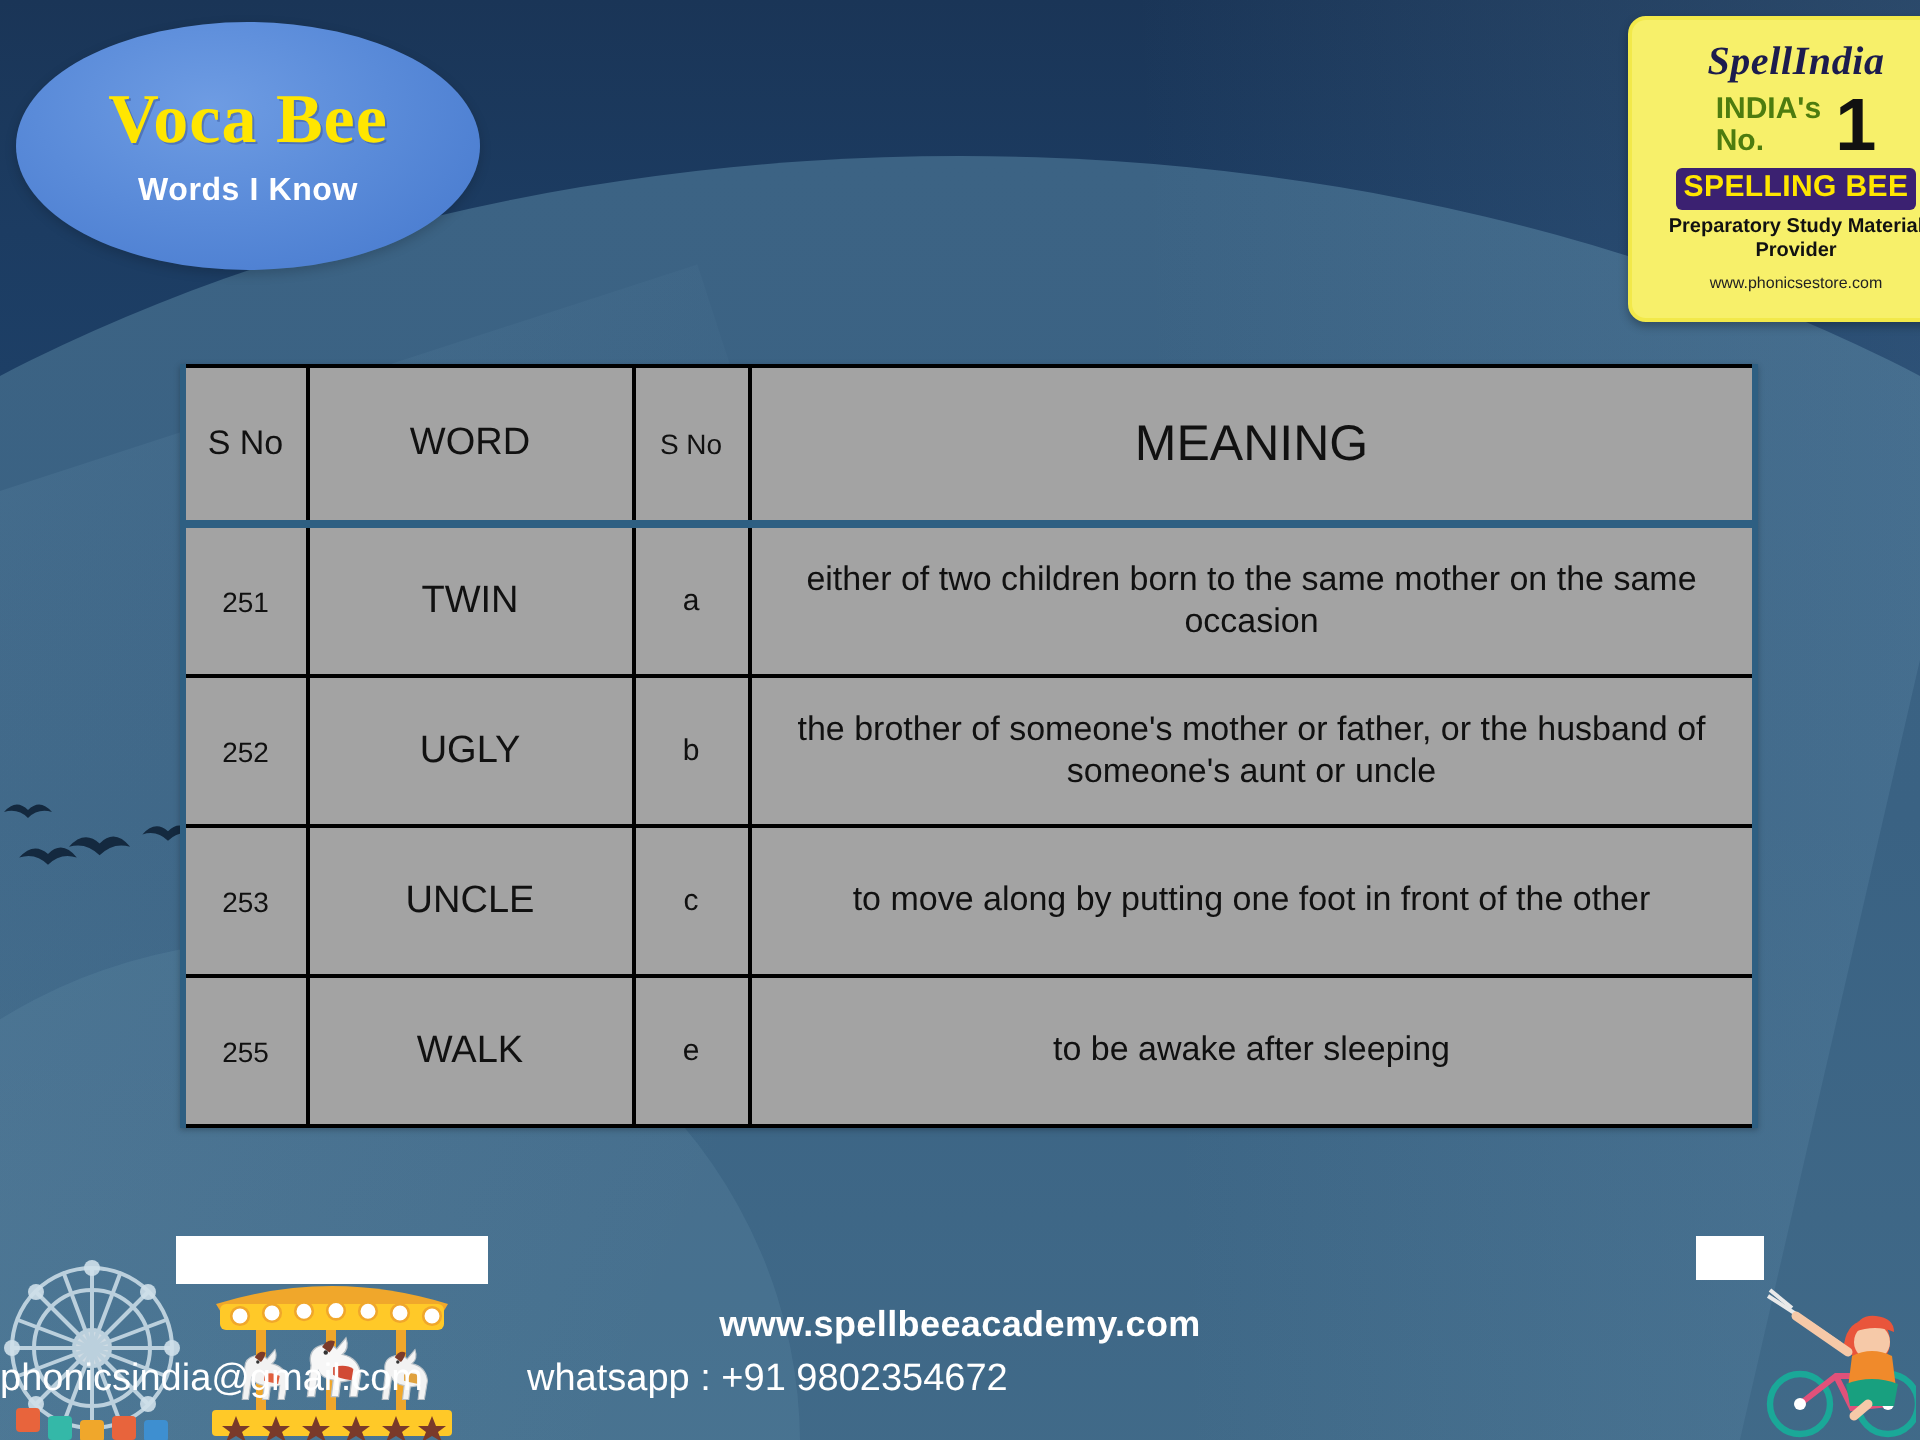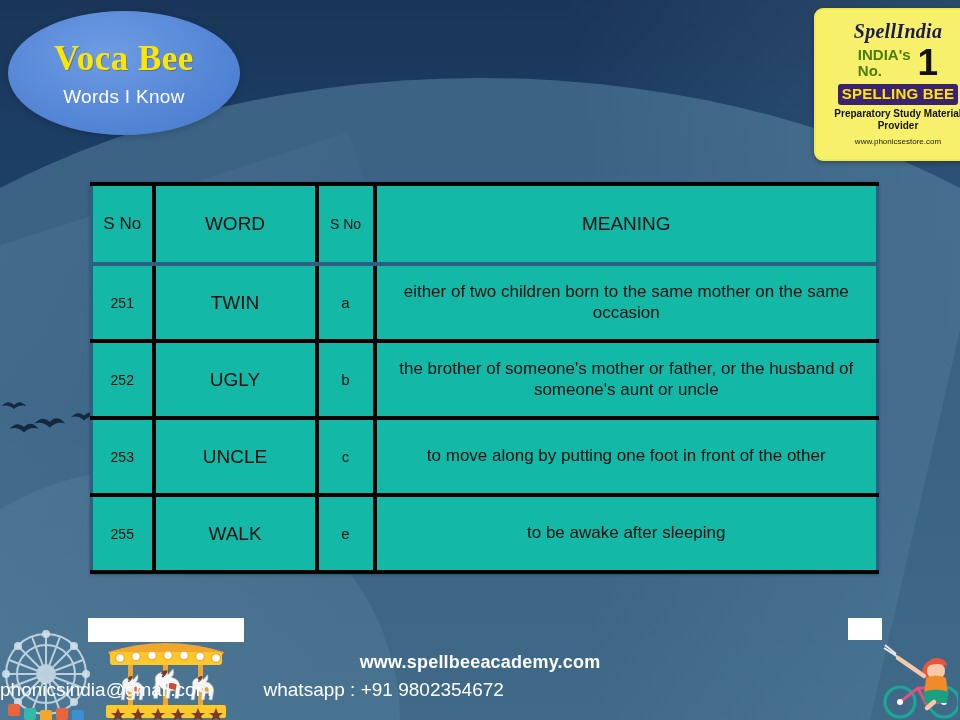--- a/index.html
+++ b/index.html
@@ -29,21 +29,21 @@
     background:rgba(132,176,200,0.13);}
 
   
   .logo{position:absolute;left:8px;top:11px;width:232px;height:124px;
     border-radius:50%;
     background:radial-gradient(ellipse at 42% 34%,#6e9ce3 0%,#5a8bd9 46%,#4e80d2 76%,#4a7bcd 100%);
     box-shadow:0 2px 6px rgba(0,0,0,0.18);
     display:flex;flex-direction:column;align-items:center;justify-content:center;}
   .logo-title{font-family:"Liberation Serif", serif;font-weight:bold;font-size:35px;color:#ffe600;
     letter-spacing:.5px;line-height:1;text-shadow:1px 1px 0 rgba(40,60,120,.35);margin-bottom:2px;}
-  .logo-sub{font-family:"Liberation Sans", sans-serif;font-weight:normal;font-size:19px;color:#ffffff;
+  .logo-sub{font-family:"Liberation Sans", sans-serif;font-weight:bold;font-size:16px;color:#ffffff;
     letter-spacing:.3px;line-height:1;margin-top:9px;}
 
   
   .badge{position:absolute;left:814px;top:8px;width:168px;height:153px;
     background:#f7f06a;border:2px solid #f2e94a;border-radius:9px;
     box-shadow:0 2px 5px rgba(0,0,0,.3);
     display:flex;flex-direction:column;align-items:center;padding-top:5px;box-sizing:border-box;}
   .badge-brand{font-family:"Liberation Serif", serif;font-style:italic;font-weight:bold;
     font-size:20px;color:#1c1c4e;letter-spacing:.3px;margin-top:5px;}
   .badge-mid{display:flex;align-items:center;justify-content:center;width:100%;margin-top:4px;}
@@ -54,27 +54,27 @@
   .badge-prep{margin-top:3px;font-weight:bold;font-size:10px;color:#111;text-align:center;line-height:1.25;}
   .badge-url{margin-top:4px;font-size:8px;color:#222;}
 
   
   .birds{position:absolute;left:0;top:392px;width:130px;height:80px;}
 
   
   .tbl{position:absolute;left:90px;top:182px;width:786px;
     border-collapse:collapse;table-layout:fixed;
     box-shadow:0 1px 3px rgba(0,0,0,.25);}
-  .tbl td,.tbl th{background:#14b8a6;color:#111;border:4px solid #000000;
+  .tbl td,.tbl th{background:#a3a3a3;color:#111;border:2px solid #000000;
     vertical-align:middle;padding:0 6px;}
   .tbl th{font-weight:normal;height:76px;}
   .th-sno{font-size:17px;}
   .th-word{font-size:19px;}
   .th-sno2{font-size:14px;}
-  .th-meaning{font-size:19px;}
+  .th-meaning{font-size:25px;}
   .hdr-row th{border-bottom:4px solid #2e5f82;}
   .tbl td{height:73px;text-align:center;}
   .c-sno{font-size:14px;}
   .c-word{font-size:19px;}
   .c-letter{font-size:15px;}
   .c-meaning{font-size:17px;line-height:1.22;padding:0 10px;}
   .tbl .col-left-edge{border-left:3px solid #2e5f82;}
   .tbl .col-right-edge{border-right:3px solid #2e5f82;}
 
   

